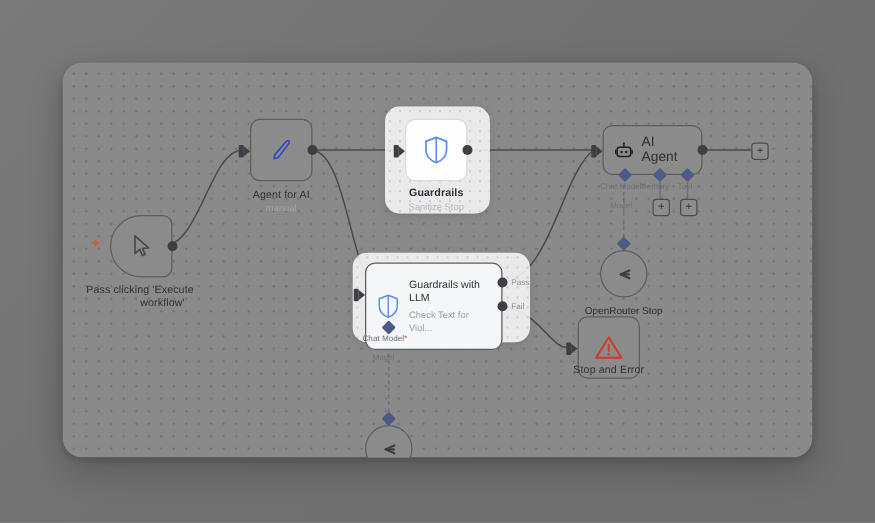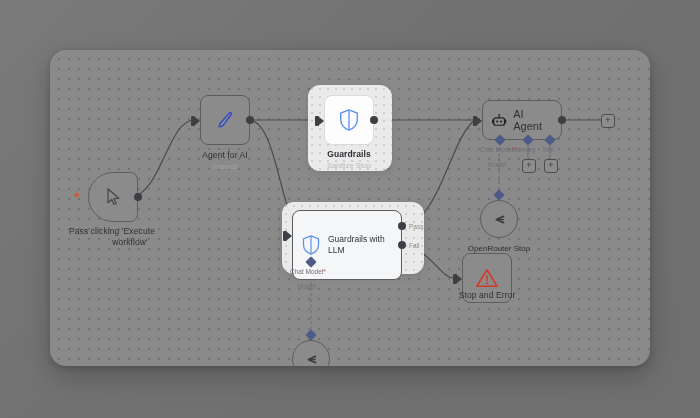--- a/index.html
+++ b/index.html
@@ -234,20 +234,21 @@
     <div class="node" style="left:242px;top:160px;">
       <div class="port-in" style="left:-9px;top:21px;"></div>
       <div class="wbox">
         <svg class="ico" width="20" height="22" viewBox="0 0 24 26">
           <path d="M12 2 L21 5.5 V12.5 C21 18.5 16.6 22.4 12 24 C7.4 22.4 3 18.5 3 12.5 V5.5 Z" fill="none" stroke="#5b8def" stroke-width="1.5" stroke-linejoin="round"></path>
           <path d="M12 2.4 L12 23.6" stroke="#5b8def" stroke-width="1.4"></path>
         </svg>
         <div>
           <div class="wtitle">Guardrails with</div>
           <div class="wtitle">LLM</div>
+          <div class="wsub">Check Text for Viol...</div>
         </div>
       </div>
       <div class="port-out" style="left:106px;top:12px;"></div>
       <div class="port-out" style="left:106px;top:31px;"></div>
       <div class="outlabel" style="left:117px;top:13px;">Pass</div>
       <div class="outlabel" style="left:117px;top:32px;">Fail</div>
 
       <div class="subport" style="left:15px;top:48px;"></div>
       <div class="portlabel" style="left:-2px;top:58px;"><span>Chat Model</span><span class="req">*</span></div>
       <div class="edgelabel" style="left:6px;top:73px;">Model</div>

